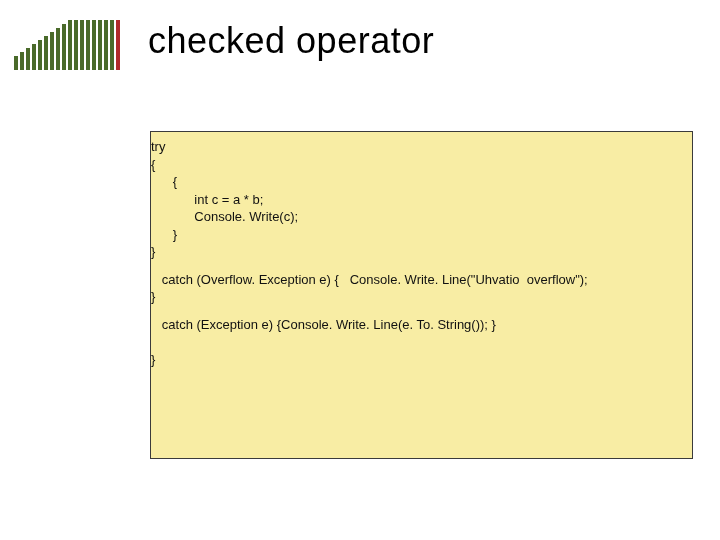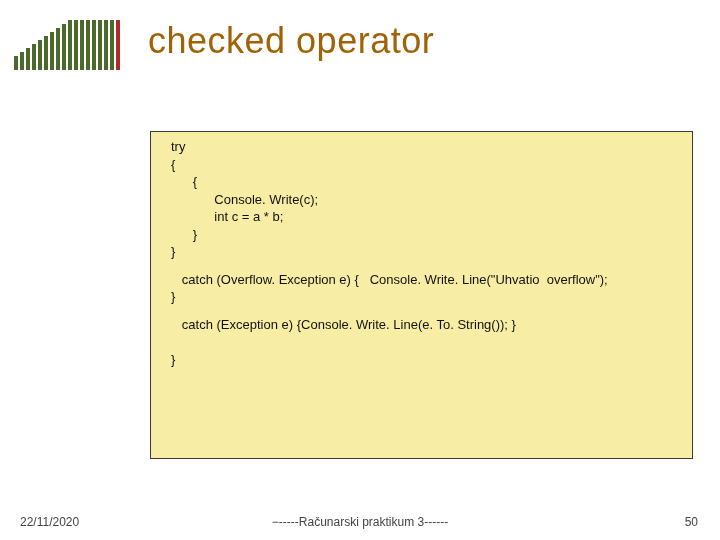--- a/index.html
+++ b/index.html
@@ -31,34 +31,34 @@
     background: #4a6a2a;
   }
   .header-bars .bar:last-child {
     background: #b02a2a;
   }
   .title {
     position: absolute;
     left: 148px;
     top: 20px;
     font-size: 36px;
-    color: #a16207;
+    color: #000000;
     font-weight: 400;
     letter-spacing: 0.5px;
   }
   .codebox {
     position: absolute;
     left: 150px;
     top: 131px;
     width: 543px;
     height: 328px;
     background: #f8eda4;
     border: 1px solid #3b3b3b;
     box-sizing: border-box;
-    padding: 6px 20px;
+    padding: 6px 0;
     font-family: Arial, Helvetica, sans-serif;
     font-size: 13px;
     color: #111;
     line-height: 1.35;
   }
   .codebox .line { white-space: pre; }
   .codebox .spacer { height: 10px; }
   .codebox .spacer-lg { height: 18px; }
   .footer {
     position: absolute;
@@ -109,32 +109,27 @@
     <div class="bar" style="height:50px"></div>
     <div class="bar" style="height:50px"></div>
   </div>
 
   <div class="title">checked operator</div>
 
   <div class="codebox">
     <div class="line">try</div>
     <div class="line">{</div>
     <div class="line">      {</div>
+    <div class="line">            int c = a * b;</div>
     <div class="line">            Console. Write(c);</div>
-    <div class="line">            int c = a * b;</div>
     <div class="line">      }</div>
     <div class="line">}</div>
     <div class="spacer"></div>
     <div class="line">   catch (Overflow. Exception e) {   Console. Write. Line("Uhvatio  overflow");</div>
     <div class="line">}</div>
     <div class="spacer"></div>
     <div class="line">   catch (Exception e) {Console. Write. Line(e. To. String()); }</div>
     <div class="spacer-lg"></div>
     <div class="line">}</div>
   </div>
 
-  <div class="footer">
-    <div class="date">22/11/2020</div>
-    <div class="center">−-----Računarski praktikum 3------</div>
-    <div class="page">50</div>
-  </div>
 
 </div>
 
 </body></html>

